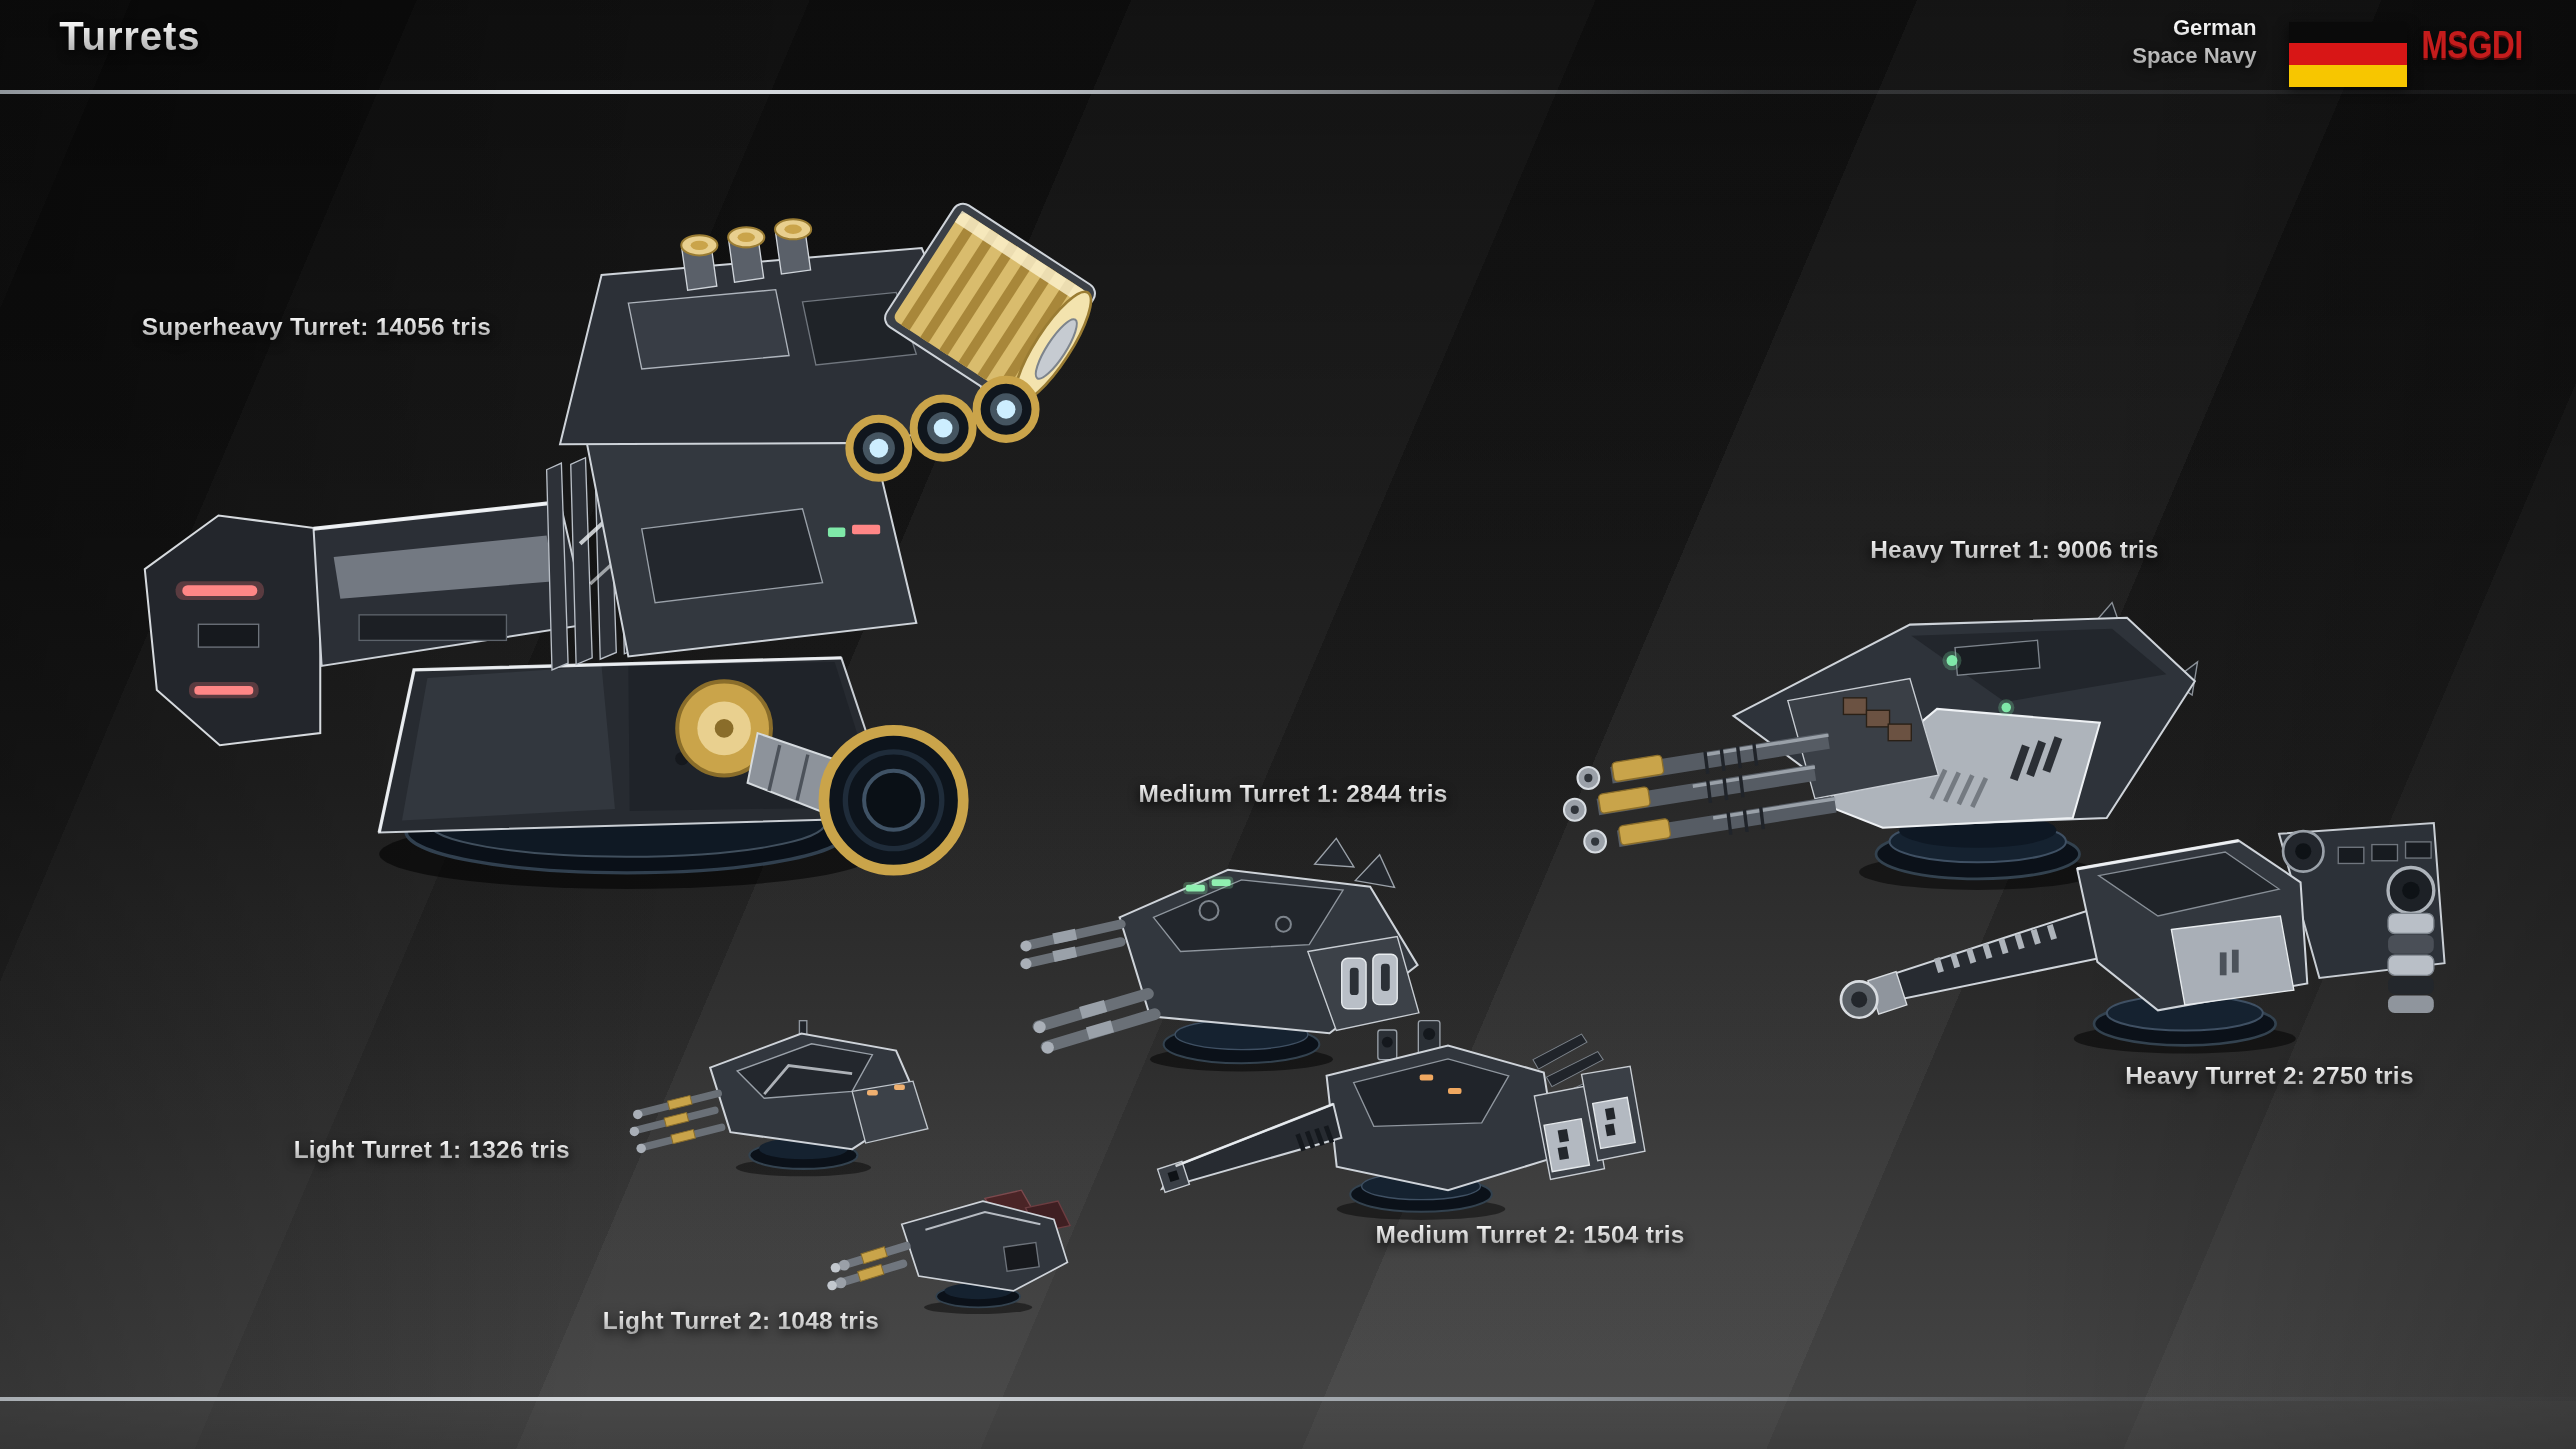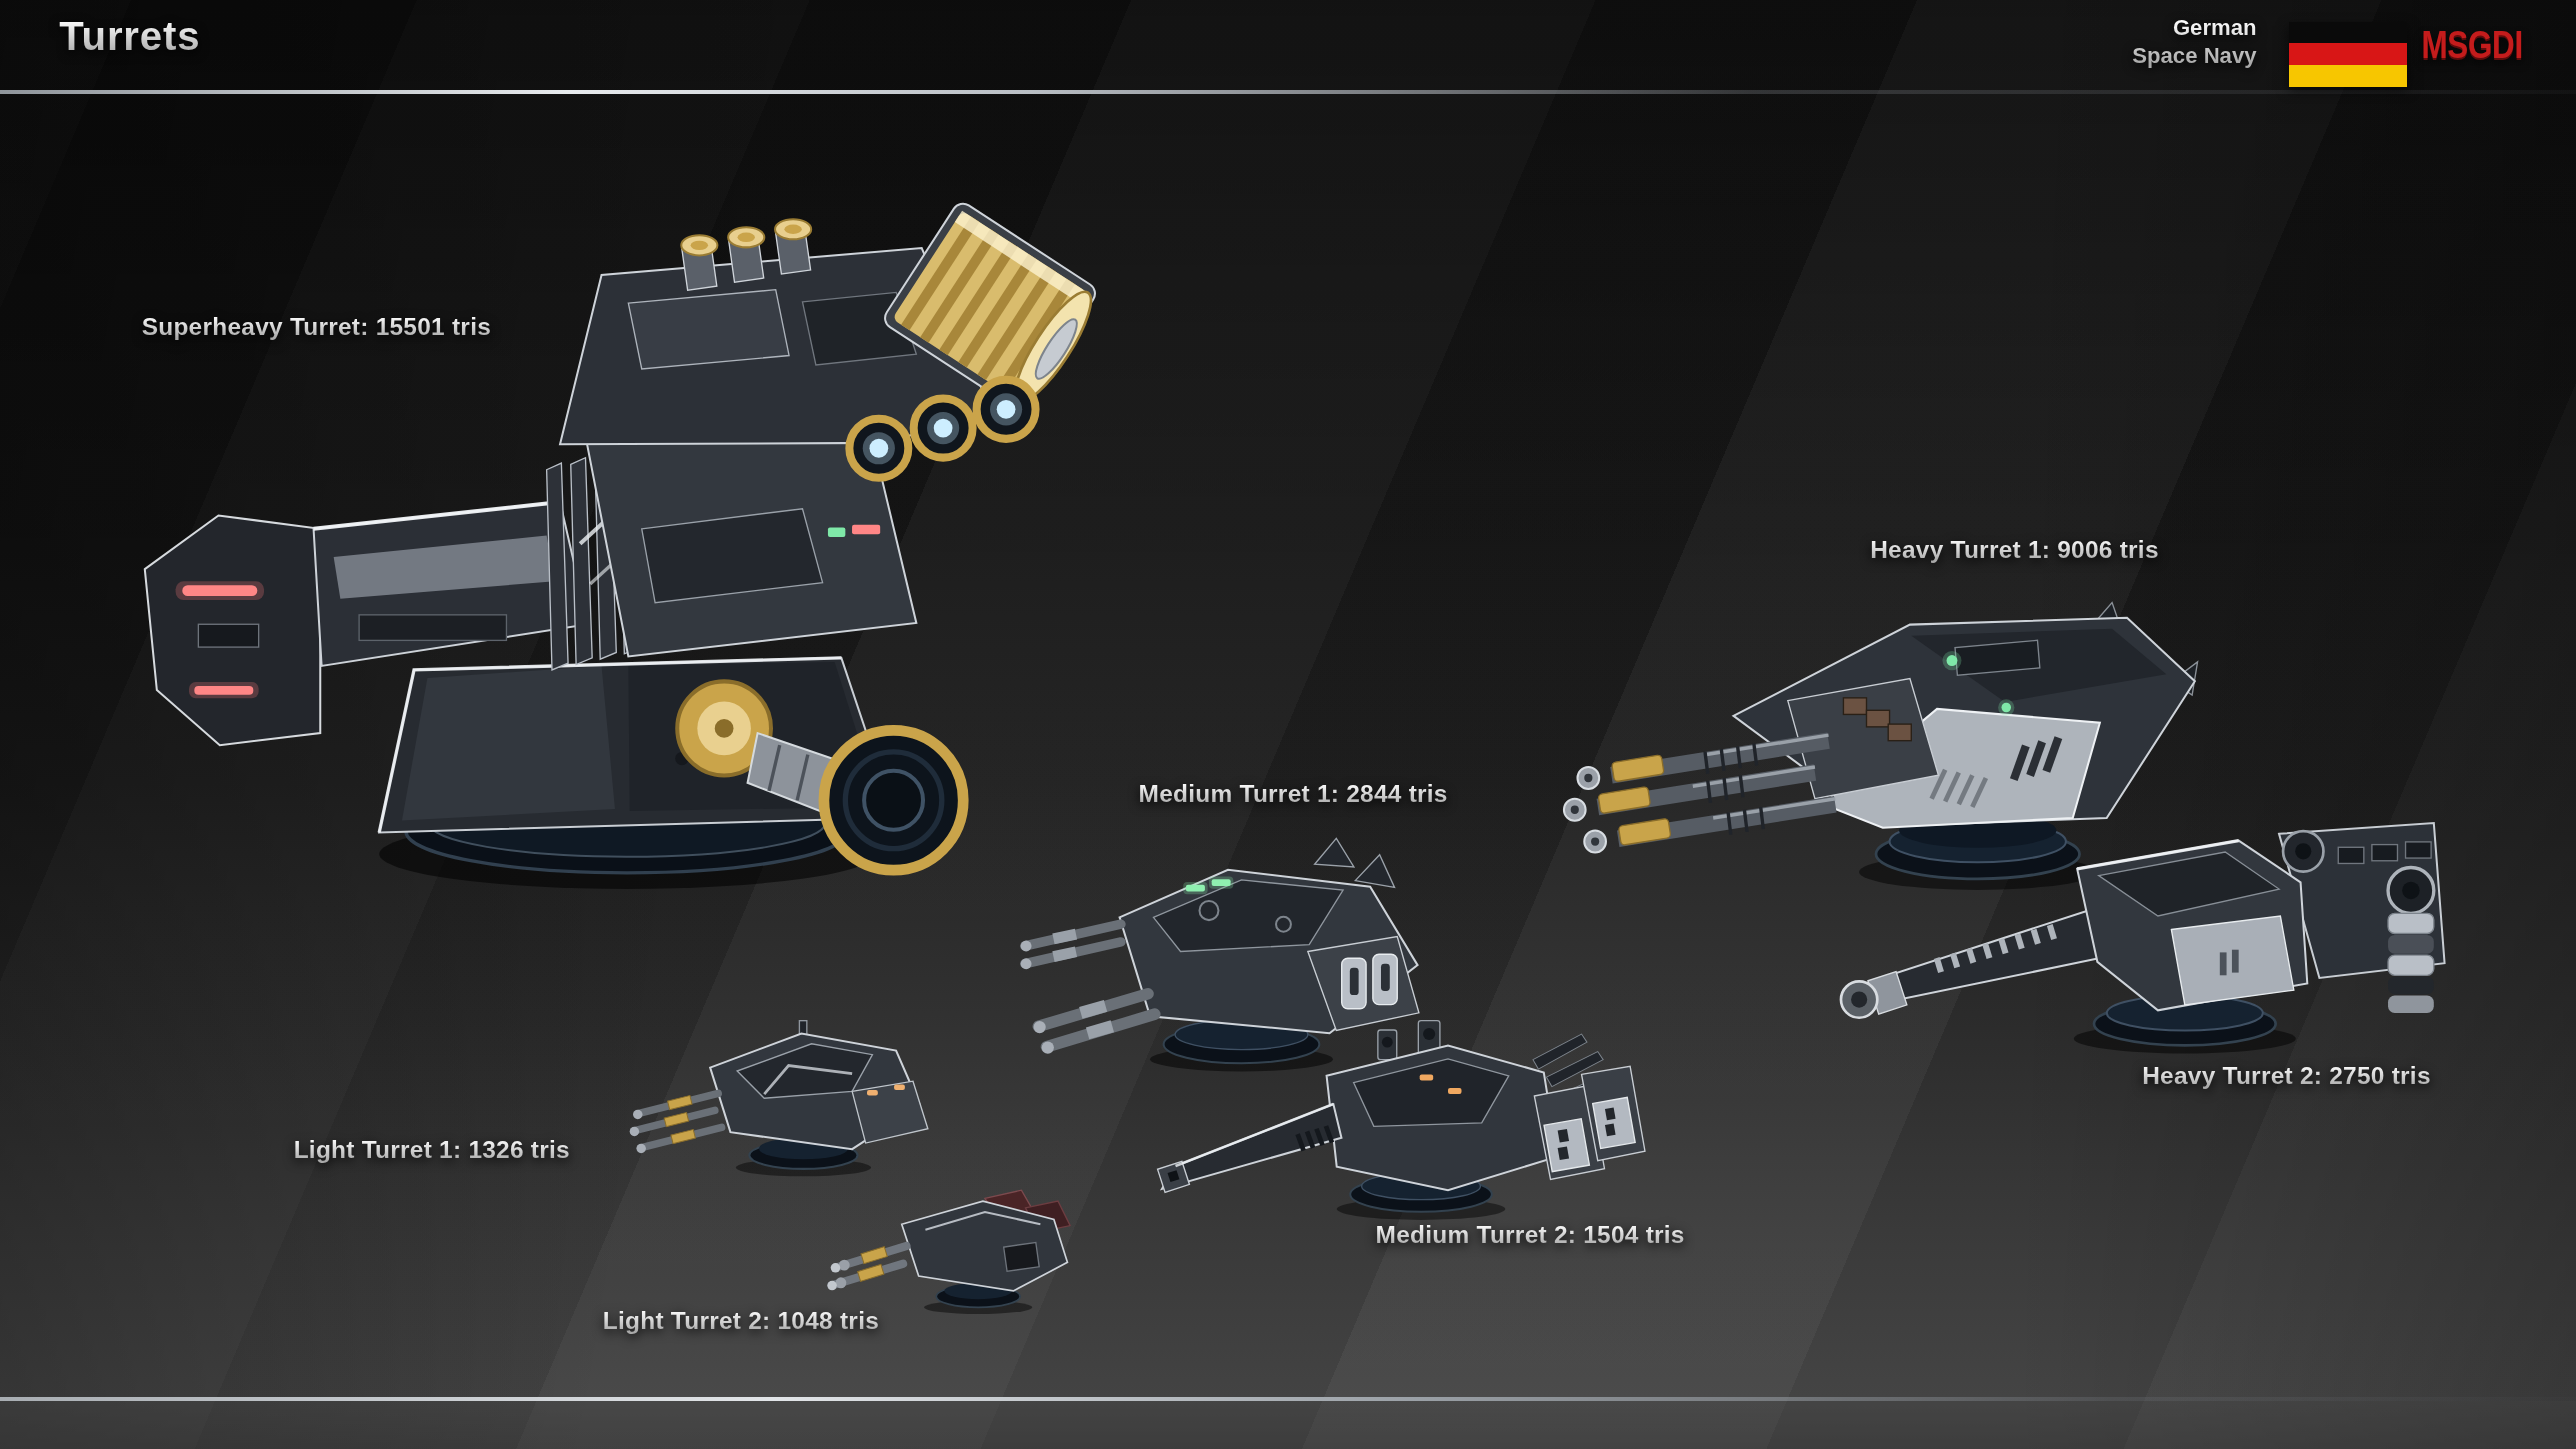--- a/index.html
+++ b/index.html
@@ -433,24 +433,24 @@
         <rect x="56" y="100" width="36" height="15" fill="#c9a44a" stroke="#8a6d2a" stroke-width="1.5" transform="rotate(-17 74 107)"></rect>
         <rect x="51" y="126" width="36" height="15" fill="#c9a44a" stroke="#8a6d2a" stroke-width="1.5" transform="rotate(-17 69 133)"></rect>
         <circle cx="30" cy="122" r="8" fill="#9aa0a8"></circle>
           <circle cx="17" cy="126" r="7" fill="#c3c8ce"></circle>
         <circle cx="25" cy="148" r="8" fill="#9aa0a8"></circle>
           <circle cx="12" cy="152" r="7" fill="#c3c8ce"></circle>
       </g>
     </svg>
   </div>
 
-  <div class="label silver-text" style="left:5.5vw;top:21.6vh;">Superheavy Turret: 15501 tris</div>
+  <div class="label silver-text" style="left:5.5vw;top:21.6vh;">Superheavy Turret: 14056 tris</div>
   <div class="label silver-text" style="left:72.6vw;top:37.0vh;">Heavy Turret 1: 9006 tris</div>
   <div class="label silver-text" style="left:44.2vw;top:53.8vh;">Medium Turret 1: 2844 tris</div>
-  <div class="label silver-text" style="left:82.5vw;top:73.3vh;margin-left:17px;">Heavy Turret 2: 2750 tris</div>
+  <div class="label silver-text" style="left:82.5vw;top:73.3vh;">Heavy Turret 2: 2750 tris</div>
   <div class="label silver-text" style="left:11.4vw;top:78.4vh;">Light Turret 1: 1326 tris</div>
   <div class="label silver-text" style="left:53.4vw;top:83.7vh;margin-top:8px;">Medium Turret 2: 1504 tris</div>
   <div class="label silver-text" style="left:23.4vw;top:90.2vh;">Light Turret 2: 1048 tris</div>
 
   <div class="footer-bar"></div>
   <div class="divider bottom"></div>
 </div>
 
 
 </body></html>

